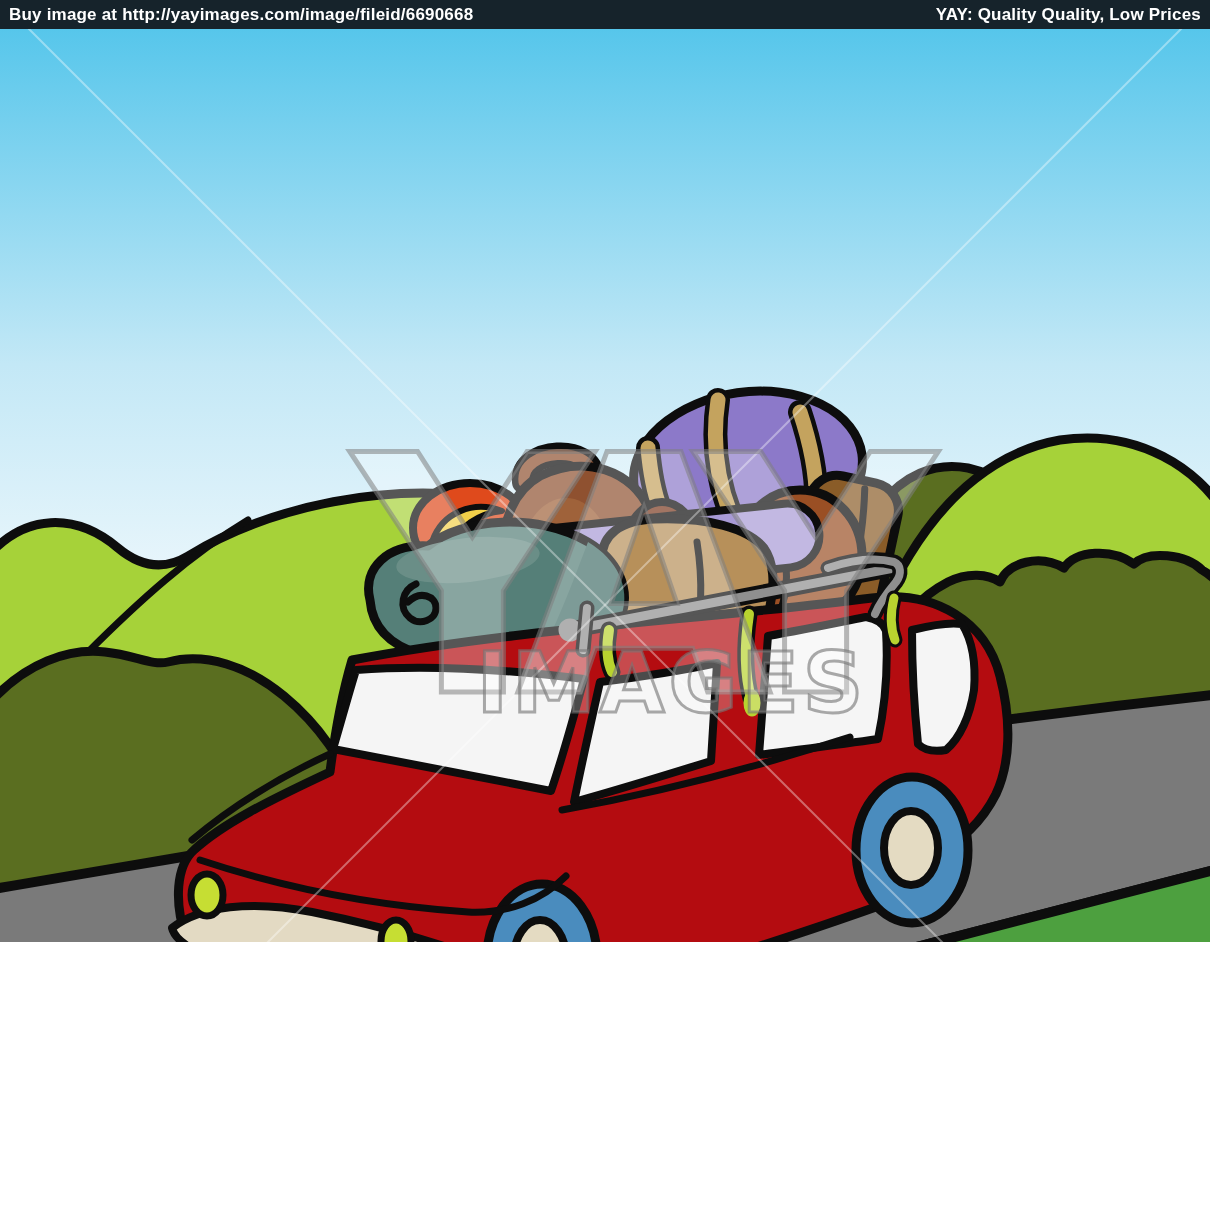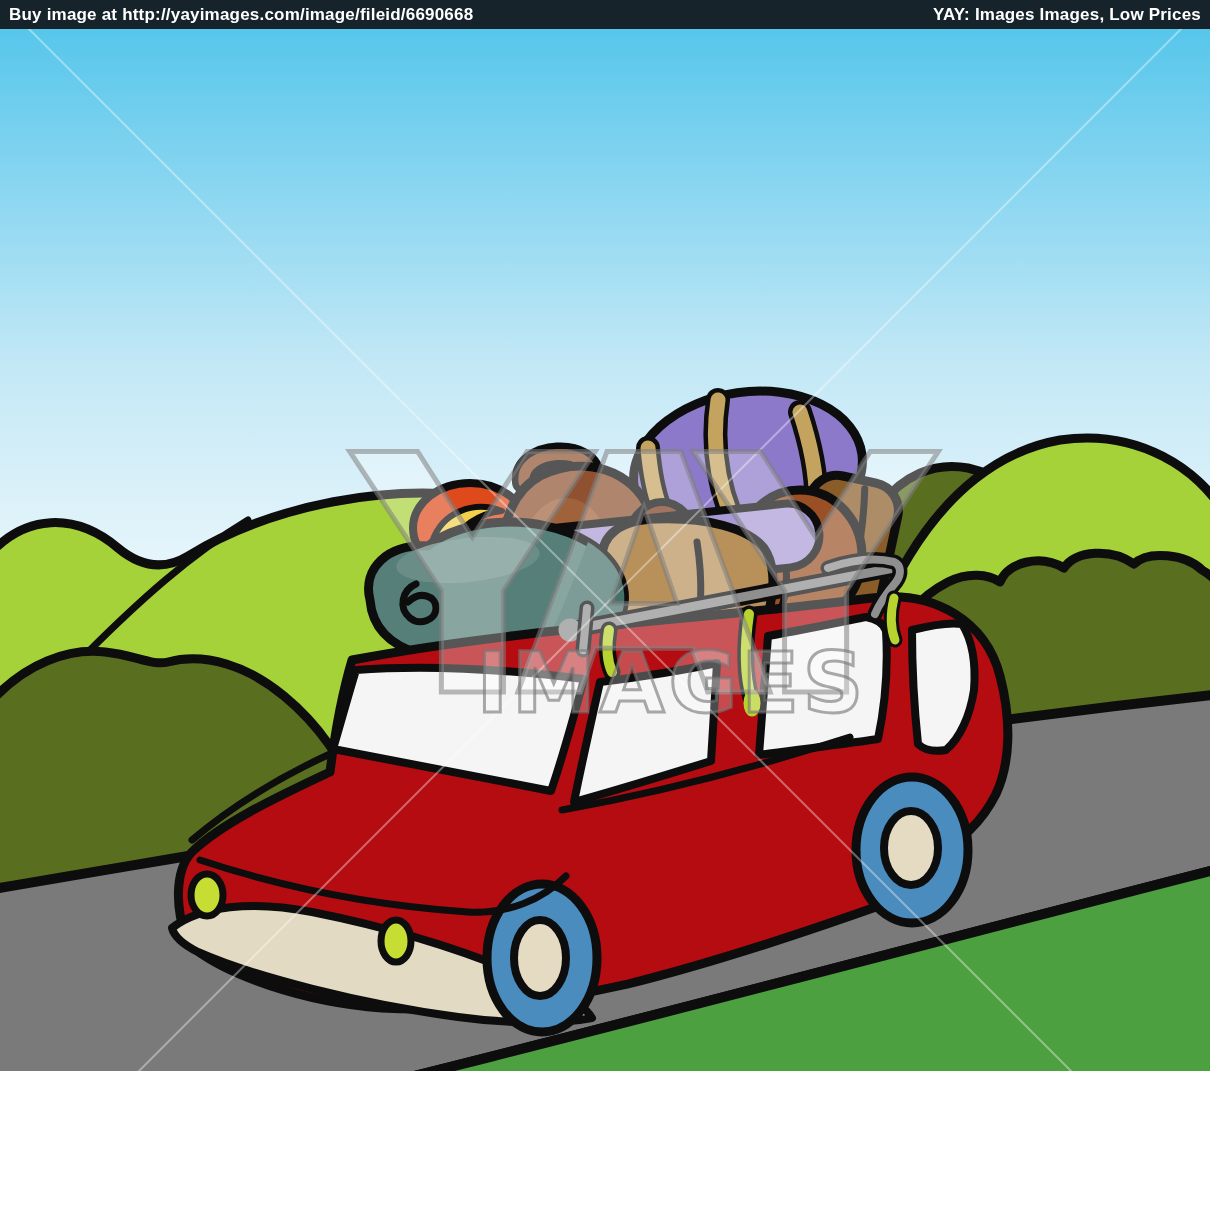--- a/index.html
+++ b/index.html
@@ -1,16 +1,16 @@
 <!DOCTYPE html>
 <html style="--header-bg: #16232b; --header-fg: #ffffff; --sky-top: #56c6eb; --sky-mid: #c3e8f6; --sky-bottom: #f4fafd; --hill-light: #a6d239; --hill-dark: #5a6e20; --road: #7a7a7a; --grass: #4da03f; --car-red: #b40c10; --window: #f5f5f5; --bumper: #e3dac3; --wheel-blue: #4a8cbe; --hub: #e4dbc2; --headlight: #c6de33; --bedroll: #557f78; --bedroll-dark: #46706a; --bedroll-hl: #6f928b; --backpack: #8f5130; --backpack-light: #a2653c; --bag-tan: #b7905a; --duffel-lav: #a89ad6; --duffel-dark: #8678c8; --ball-purple: #8c79c9; --strap-tan: #c4a35e; --bag-orange: #df4a1c; --crescent-yellow: #f2d049; --bag-maroon: #7a3a20; --bag-redbrown: #9a4f24; --suitcase: #8a5c28; --rack: #8f8f8f; --strap-green: #b8d32f;"><head>
 <meta charset="utf-8">
 <style>
   html,body{margin:0;padding:0;background:#fff;}
-  .stage{position:relative;width:1210px;height:1071px;overflow:hidden;
+  .stage{position:relative;width:1210px;height:942px;overflow:hidden;
          font-family:"Liberation Sans",sans-serif;}
   .topbar{position:absolute;left:0;top:0;width:1210px;height:29px;z-index:10;
           background:var(--header-bg);color:var(--header-fg);
           display:flex;justify-content:space-between;align-items:center;
           box-sizing:border-box;padding:0 9px;
           font-size:17px;font-weight:bold;letter-spacing:.2px;}
   svg.scene{position:absolute;left:0;top:0;z-index:1;}
   
   .sky-rect{fill:url(#skyGrad);}
   .hill-light{fill:var(--hill-light);}
@@ -52,21 +52,21 @@
           letter-spacing:4px;fill:rgba(255,255,255,.26);
           stroke:rgba(118,118,118,.62);stroke-width:3px;}
 </style>
 </head>
 <body>
 
 <div class="stage">
 
   <div class="topbar">
     <span>Buy image at http://yayimages.com/image/fileid/6690668</span>
-    <span>YAY: Images Images, Low Prices</span>
+    <span>YAY: Quality Quality, Low Prices</span>
   </div>
 
   <svg class="scene" width="1210" height="1210" viewBox="0 0 1210 1210">
     <defs>
       <linearGradient id="skyGrad" x1="0" y1="28" x2="0" y2="640" gradientUnits="userSpaceOnUse">
         <stop offset="0" style="stop-color:var(--sky-top)"></stop>
         <stop offset="0.55" style="stop-color:var(--sky-mid)"></stop>
         <stop offset="1" style="stop-color:var(--sky-bottom)"></stop>
       </linearGradient>
     </defs>

